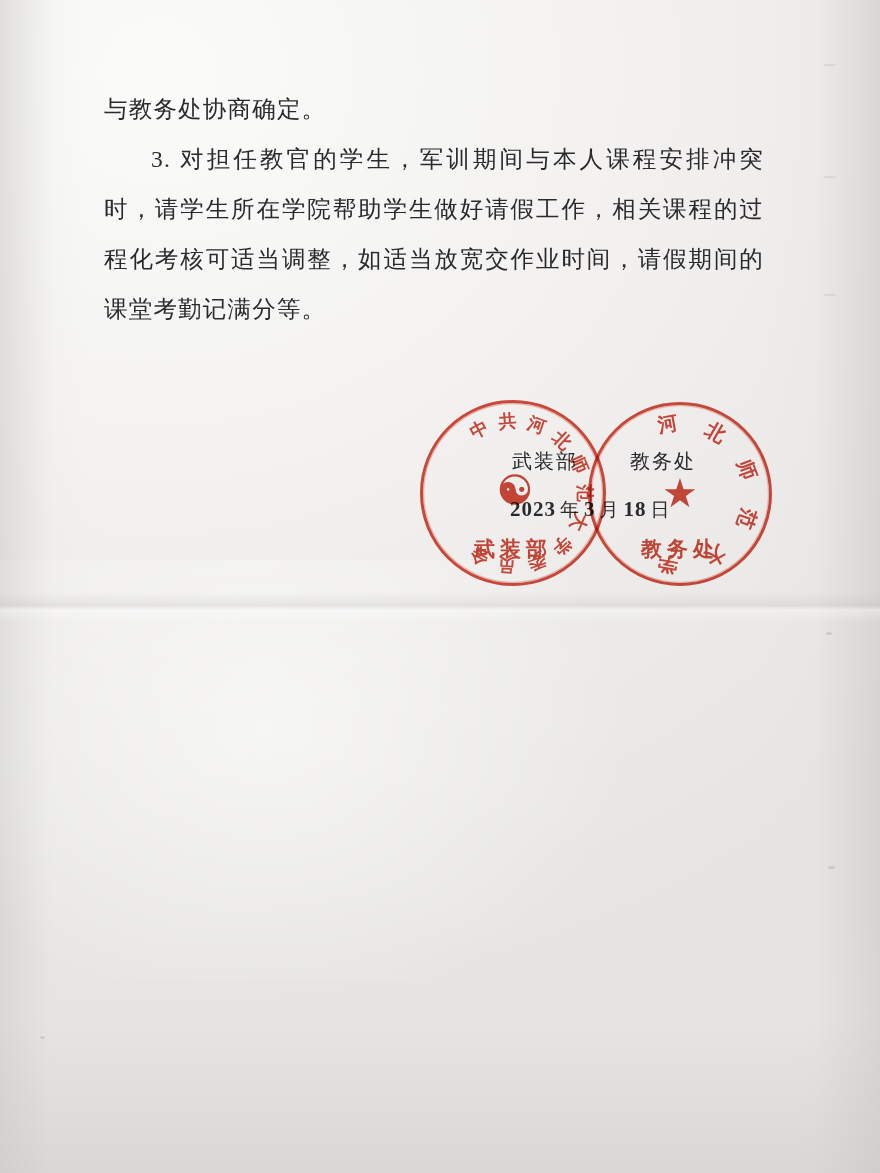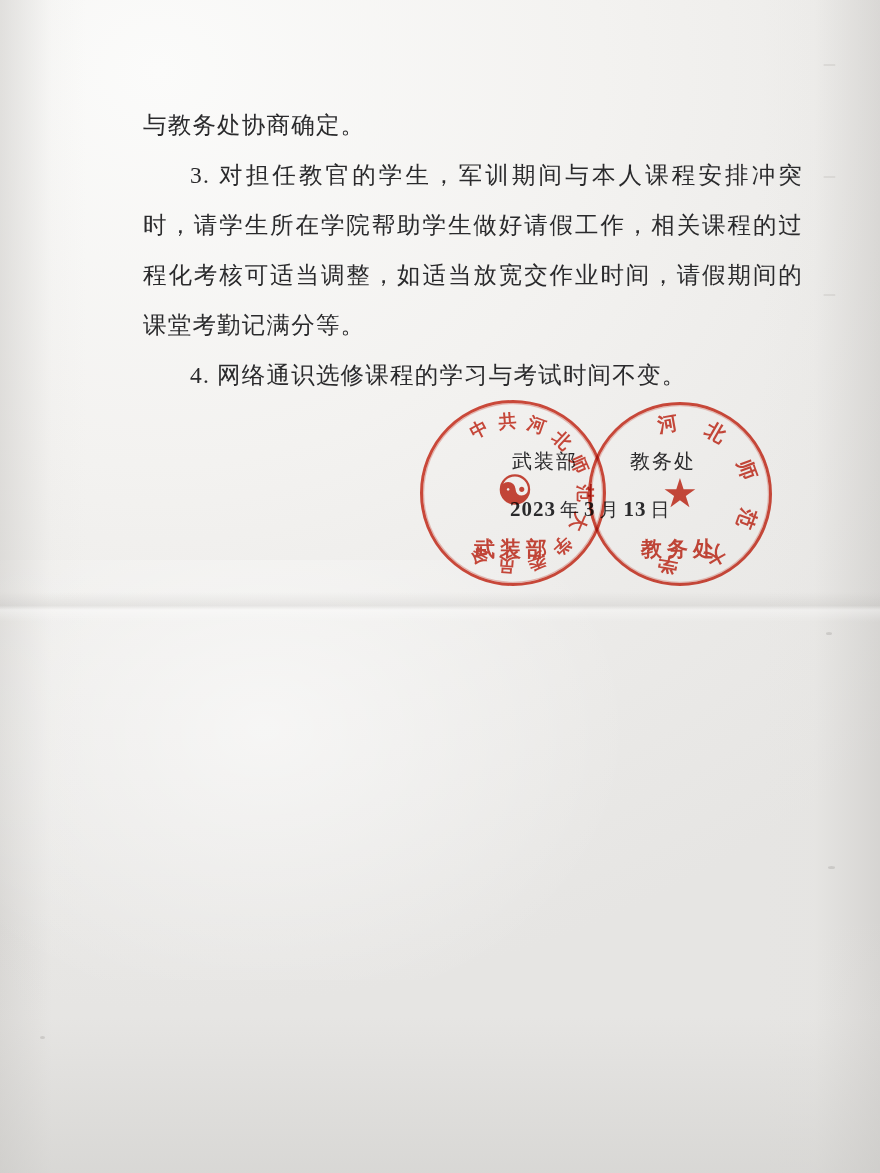--- a/index.html
+++ b/index.html
@@ -47,23 +47,22 @@
   #crease {
     position: absolute; left: 0; top: 592px; width: 100%; height: 30px;
     background: linear-gradient(180deg, rgba(180,178,175,.0) 0%, rgba(178,176,173,.22) 45%, rgba(255,255,255,.35) 60%, rgba(255,255,255,0) 100%);
     pointer-events: none;
   }
 
   
   #content {
     position: absolute;
     left: 104px;
-    top: 100px;
+    top: 84px;
     width: 660px;
-    margin-left: 39px;
   }
   .para {
     font-family: "Liberation Serif", serif;
     font-size: 23.5px;
     line-height: 50px;
     color: #2a2a2c;
     letter-spacing: 1.2px;
     text-align: justify;
     margin: 0;
   }
@@ -185,30 +184,29 @@
 
   <div id="shade-left"></div>
   <div id="shade-right"></div>
   <div id="shade-bottom"></div>
   <div id="shade-mid"></div>
   <div id="crease"></div>
 
   <div id="content">
     <p class="para">与教务处协商确定。</p>
     <p class="para indent">3. 对担任教官的学生，军训期间与本人课程安排冲突时，请学生所在学院帮助学生做好请假工作，相关课程的过程化考核可适当调整，如适当放宽交作业时间，请假期间的课堂考勤记满分等。</p>
-    <p class="para indent">4. 网络通识选修课程的学习与考试时间不变。</p>
   </div>
 
   <div id="sign-block">
     <div id="sign-row">
       <span>武装部</span>
       <span>教务处</span>
     </div>
     <div id="sign-date">
-      <span class="d-num">2023</span><span class="d-ch">年</span><span class="d-num">3</span><span class="d-ch">月</span><span class="d-num">13</span><span class="d-ch">日</span>
+      <span class="d-num">2023</span><span class="d-ch">年</span><span class="d-num">3</span><span class="d-ch">月</span><span class="d-num">18</span><span class="d-ch">日</span>
     </div>
   </div>
 
   <div class="seal" id="seal-party">
     <div class="seal-arc" id="arc-party">
         <span class="arc-char" style="font-size: 18px; transform: rotate(-118deg) translate(72px) rotate(90deg) translate(-50%, -50%);">中</span>
         <span class="arc-char" style="font-size: 18px; transform: rotate(-94.4deg) translate(72px) rotate(90deg) translate(-50%, -50%);">共</span>
         <span class="arc-char" style="font-size: 18px; transform: rotate(-70.8deg) translate(72px) rotate(90deg) translate(-50%, -50%);">河</span>
         <span class="arc-char" style="font-size: 18px; transform: rotate(-47.2deg) translate(72px) rotate(90deg) translate(-50%, -50%);">北</span>
         <span class="arc-char" style="font-size: 18px; transform: rotate(-23.6deg) translate(72px) rotate(90deg) translate(-50%, -50%);">师</span>

